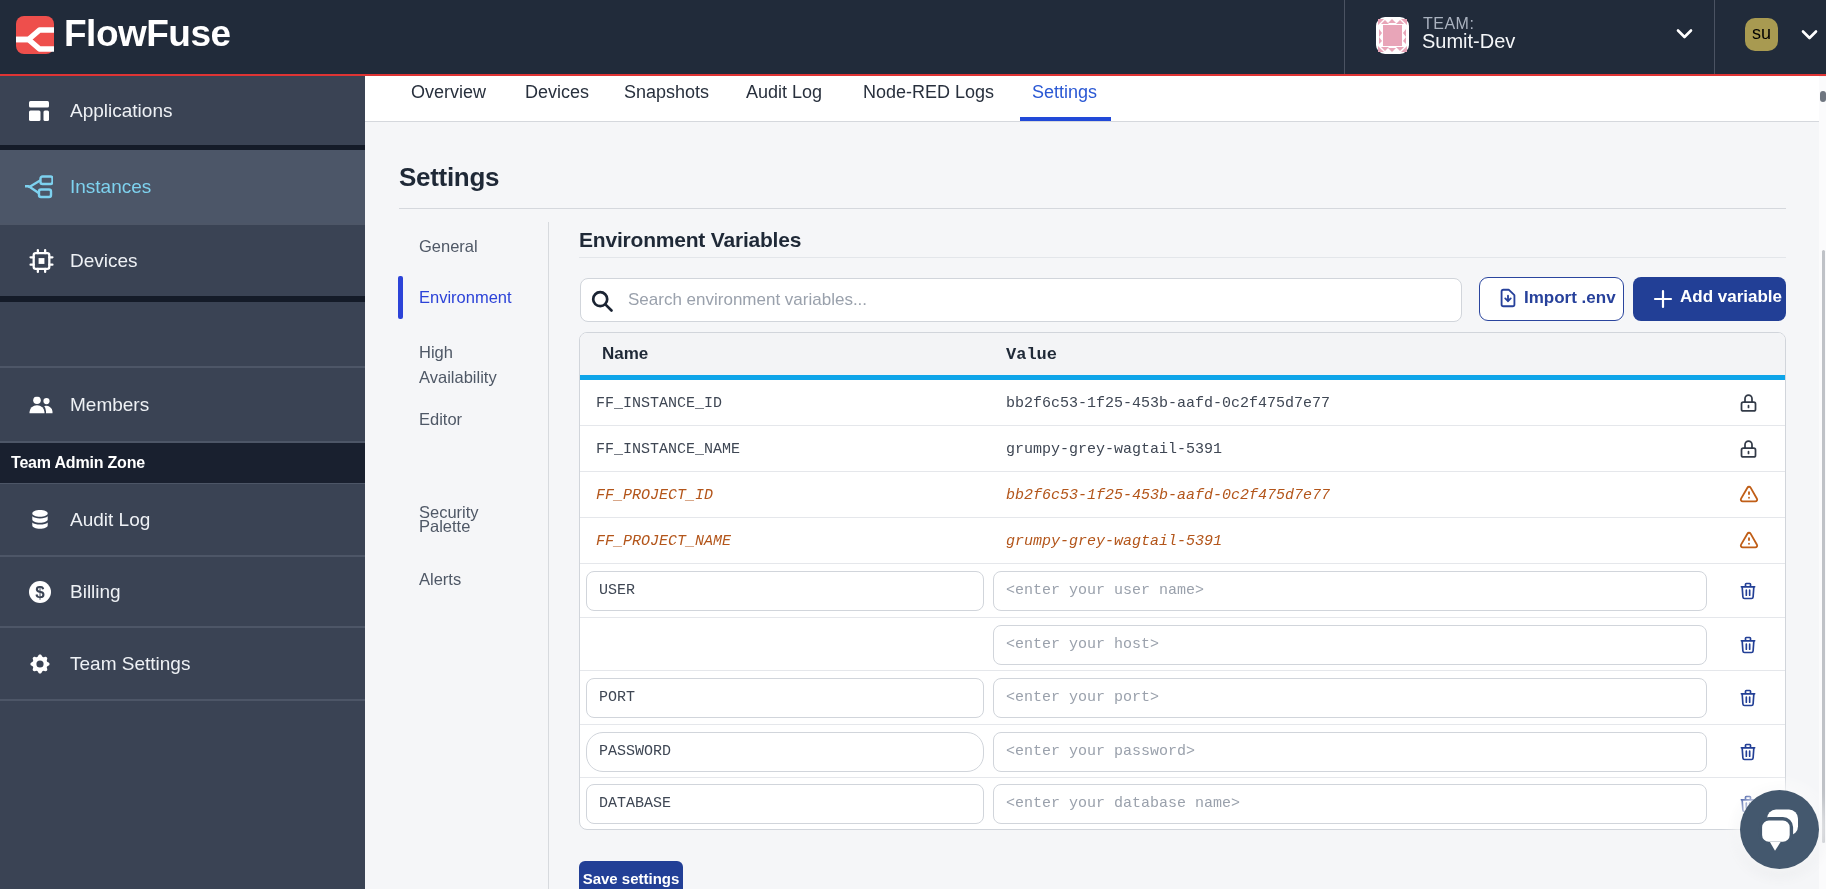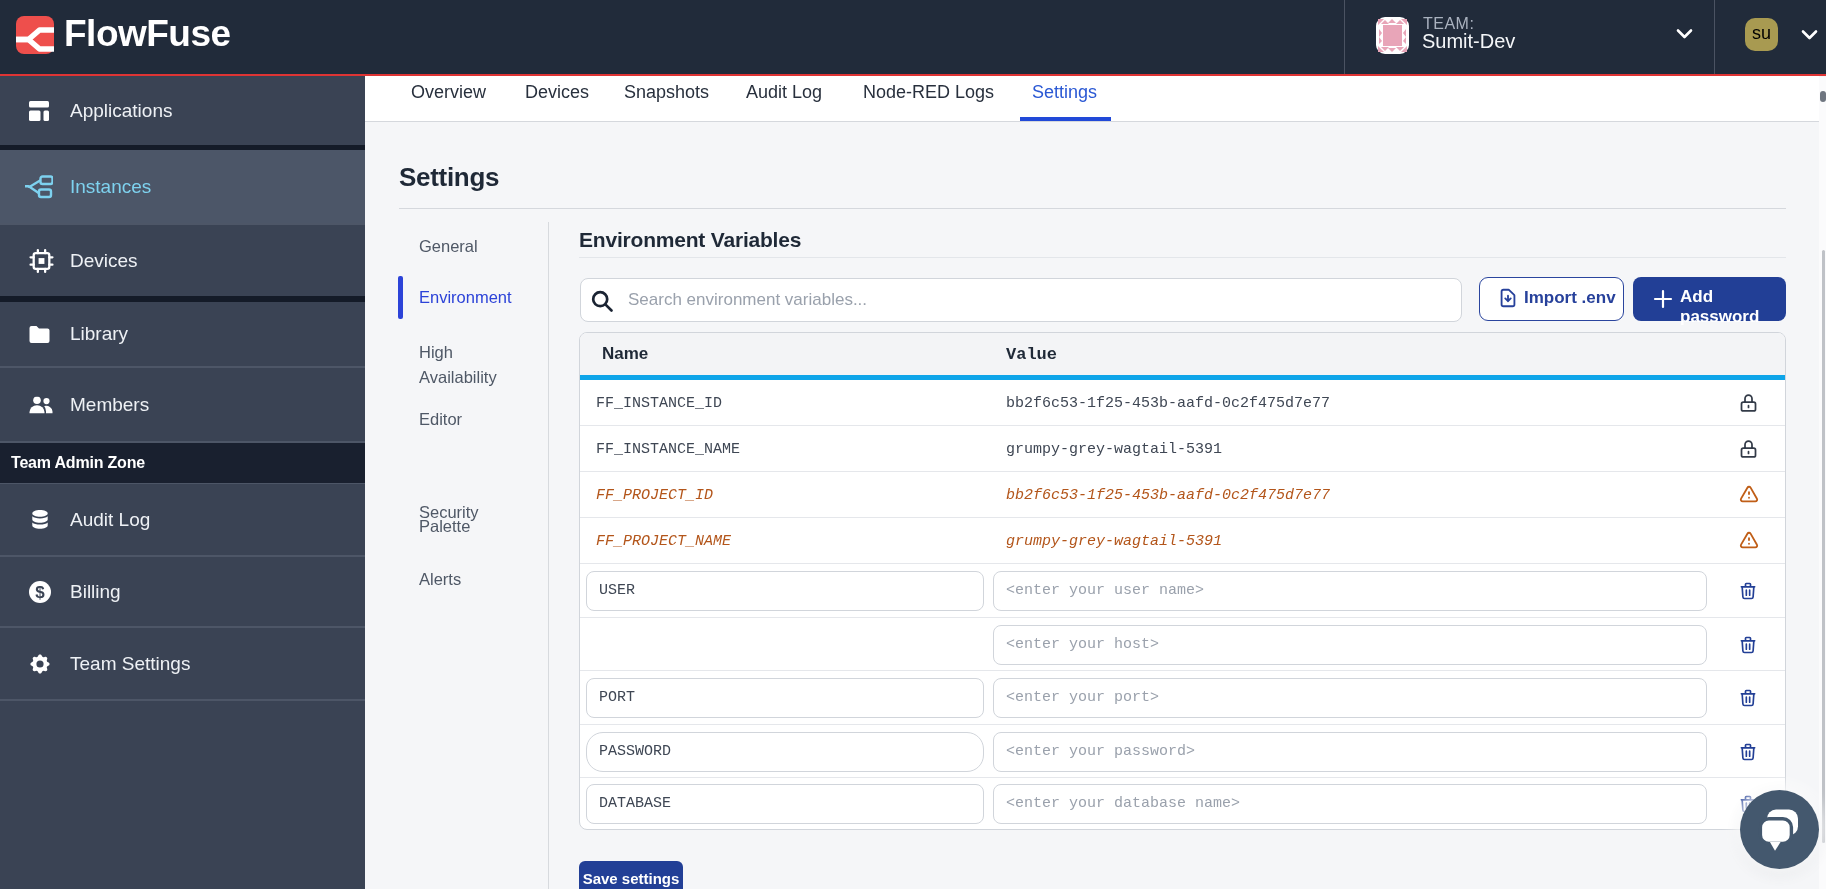--- a/index.html
+++ b/index.html
@@ -136,26 +136,20 @@
     <div class="sep-l" style="top:147px; height:2px;"></div>
     <div class="navrow" style="top:149px; height:71px;">
       <svg width="25" height="25" viewBox="0 0 24 24" fill="none" stroke="#fff" stroke-width="2.2">
         <rect x="4.5" y="4.5" width="15" height="15" rx="2"></rect>
         <rect x="9.2" y="9.2" width="5.6" height="5.6" fill="#fff" stroke="none"></rect>
         <path d="M8.5 4.5 V1.5 M15.5 4.5 V1.5 M8.5 22.5 V19.5 M15.5 22.5 V19.5 M4.5 8.5 H1.5 M4.5 15.5 H1.5 M22.5 8.5 H19.5 M22.5 15.5 H19.5" stroke-linecap="round"></path>
       </svg>
       <span class="lbl">Devices</span>
     </div>
     <div class="sep-d" style="top:220px; height:6px;"></div>
-    <div class="navrow" style="top:226px; height:64px;">
-      <svg width="21" height="18" viewBox="0 0 20 18" fill="#fff">
-        <path d="M0 3 a2 2 0 0 1 2-2 h5 l2.5 2.5 H18 a2 2 0 0 1 2 2 V16 a2 2 0 0 1-2 2 H2 a2 2 0 0 1-2-2 Z"></path>
-      </svg>
-      <span class="lbl">Library</span>
-    </div>
     <div class="sep-l" style="top:290px; height:2px;"></div>
     <div class="navrow" style="top:292px; height:73px;">
       <svg width="24" height="17" viewBox="0 0 24 17" fill="#fff">
         <circle cx="8" cy="3.8" r="3.8"></circle>
         <circle cx="17.5" cy="4.6" r="3.1"></circle>
         <path d="M0.5 17 v-1.6 a7.5 6.6 0 0 1 15 0 V17 Z"></path>
         <path d="M17 17 v-2.2 a8.6 8.6 0 0 0-1.8-5.2 6.4 5.6 0 0 1 8.3 5.4 V17 Z"></path>
       </svg>
       <span class="lbl">Members</span>
     </div>
@@ -223,21 +217,21 @@
   <div class="abs btn-import">
     <svg style="position:absolute; left:17px; top:9px;" width="22" height="22" viewBox="0 0 24 24" fill="none" stroke="#27419b" stroke-width="2" stroke-linecap="round" stroke-linejoin="round">
       <path d="M12 9.5 v6 m0 0 l-3 -3 m3 3 l3 -3 M17 21 H7 a2 2 0 0 1 -2 -2 V5 a2 2 0 0 1 2 -2 h5.6 a1 1 0 0 1 .7 .3 l5.4 5.4 a1 1 0 0 1 .3 .7 V19 a2 2 0 0 1 -2 2 z"></path>
     </svg>
     <span style="position:absolute; left:44px; top:10px;">Import .env</span>
   </div>
   <div class="abs btn-add">
     <svg style="position:absolute; left:20px; top:12px;" width="20" height="20" viewBox="0 0 20 20" fill="none" stroke="#fff" stroke-width="2.2" stroke-linecap="round">
       <path d="M10 2 V18 M2 10 H18"></path>
     </svg>
-    <span style="position:absolute; left:47px; top:10px;">Add password</span>
+    <span style="position:absolute; left:47px; top:10px;">Add variable</span>
   </div>
 
   <div class="abs tbl">
     <div class="thead">
       <span class="c-name">Name</span>
         <span class="c-val">Value</span>
     </div>
     <div class="trow" style="top:47px; height:46px;">
       <span class="c-name">FF_INSTANCE_ID</span>
       <span class="c-val">bb2f6c53-1f25-453b-aafd-0c2f475d7e77</span>

